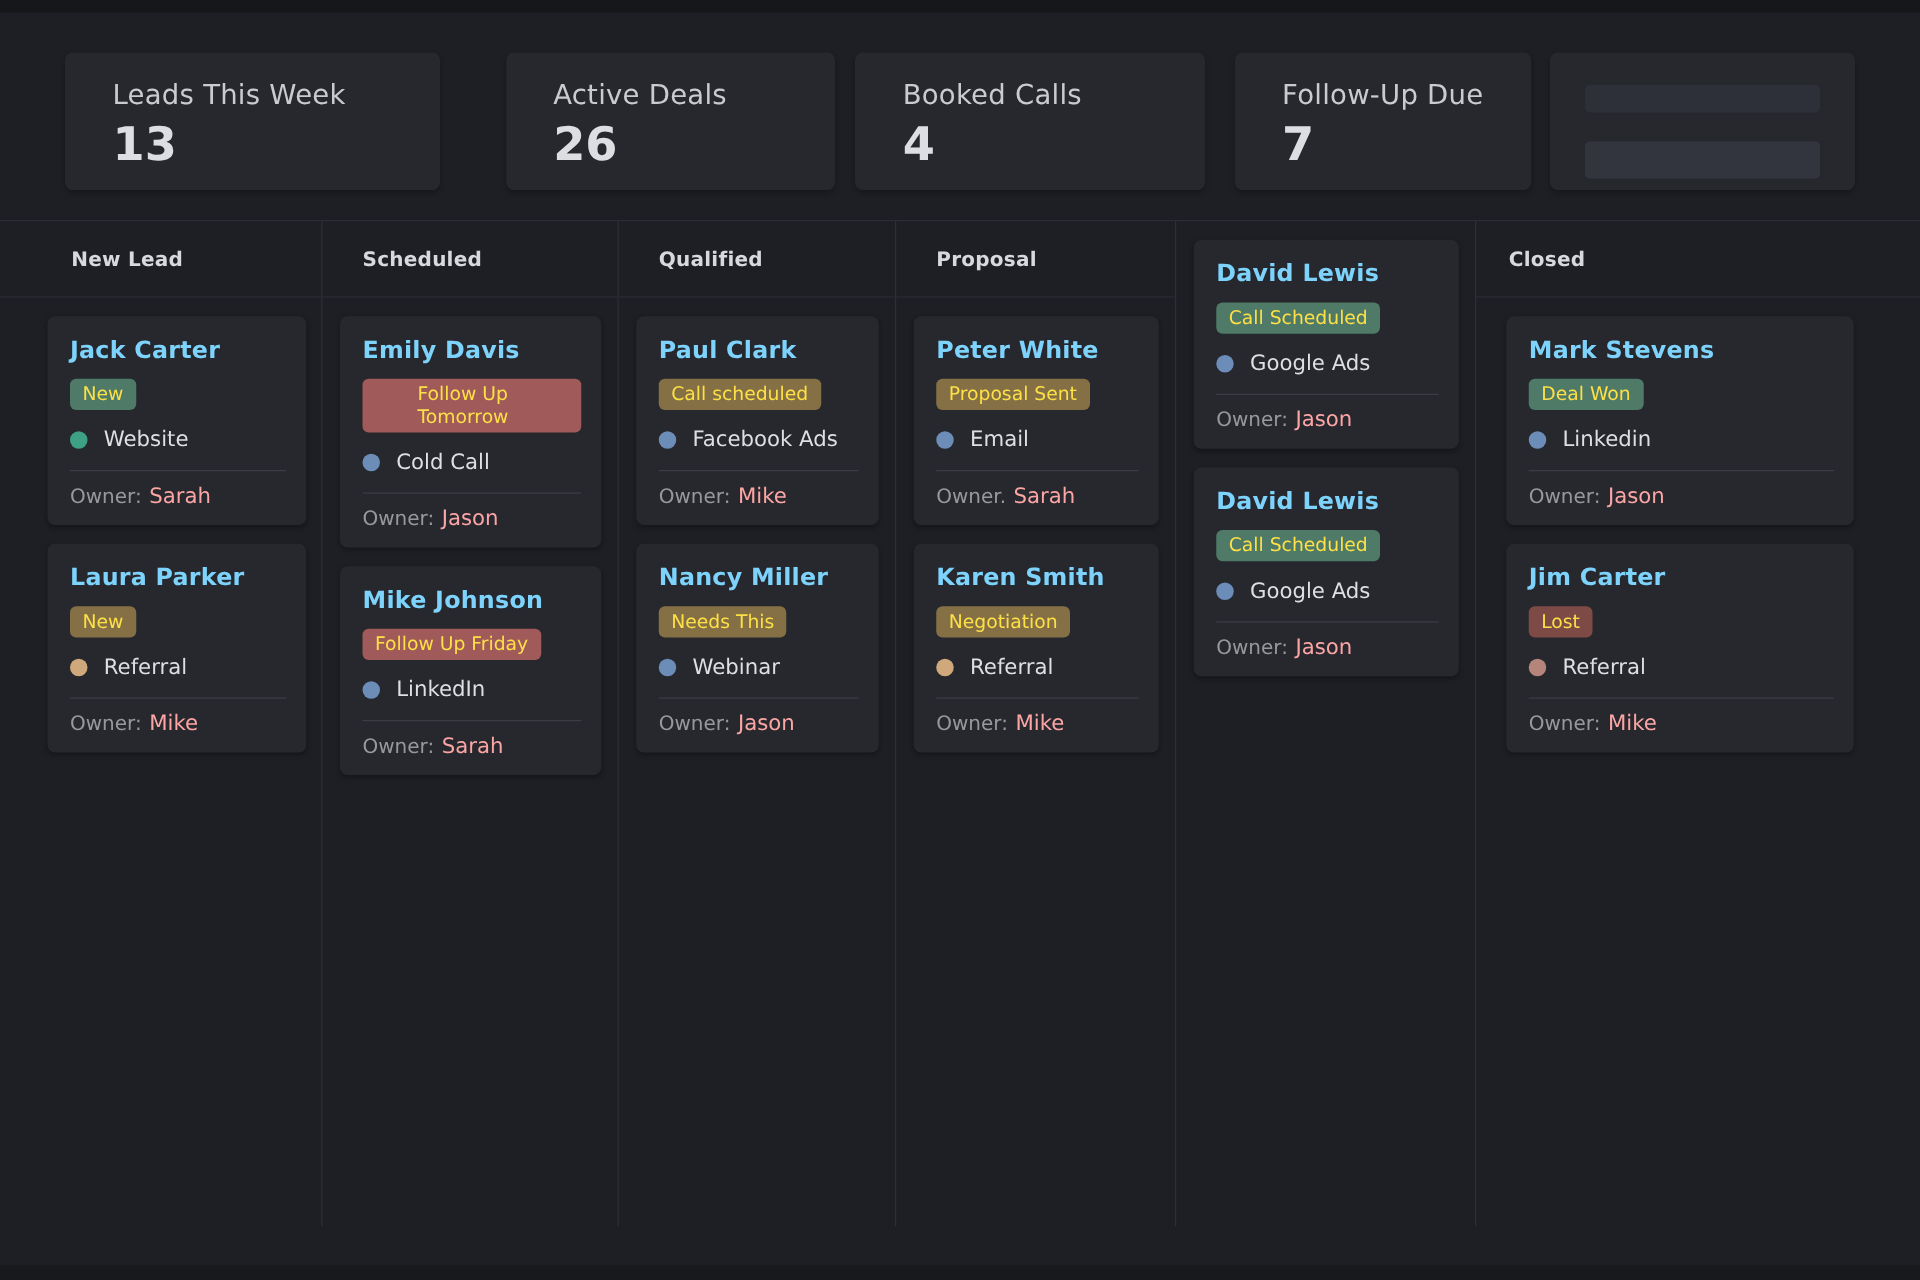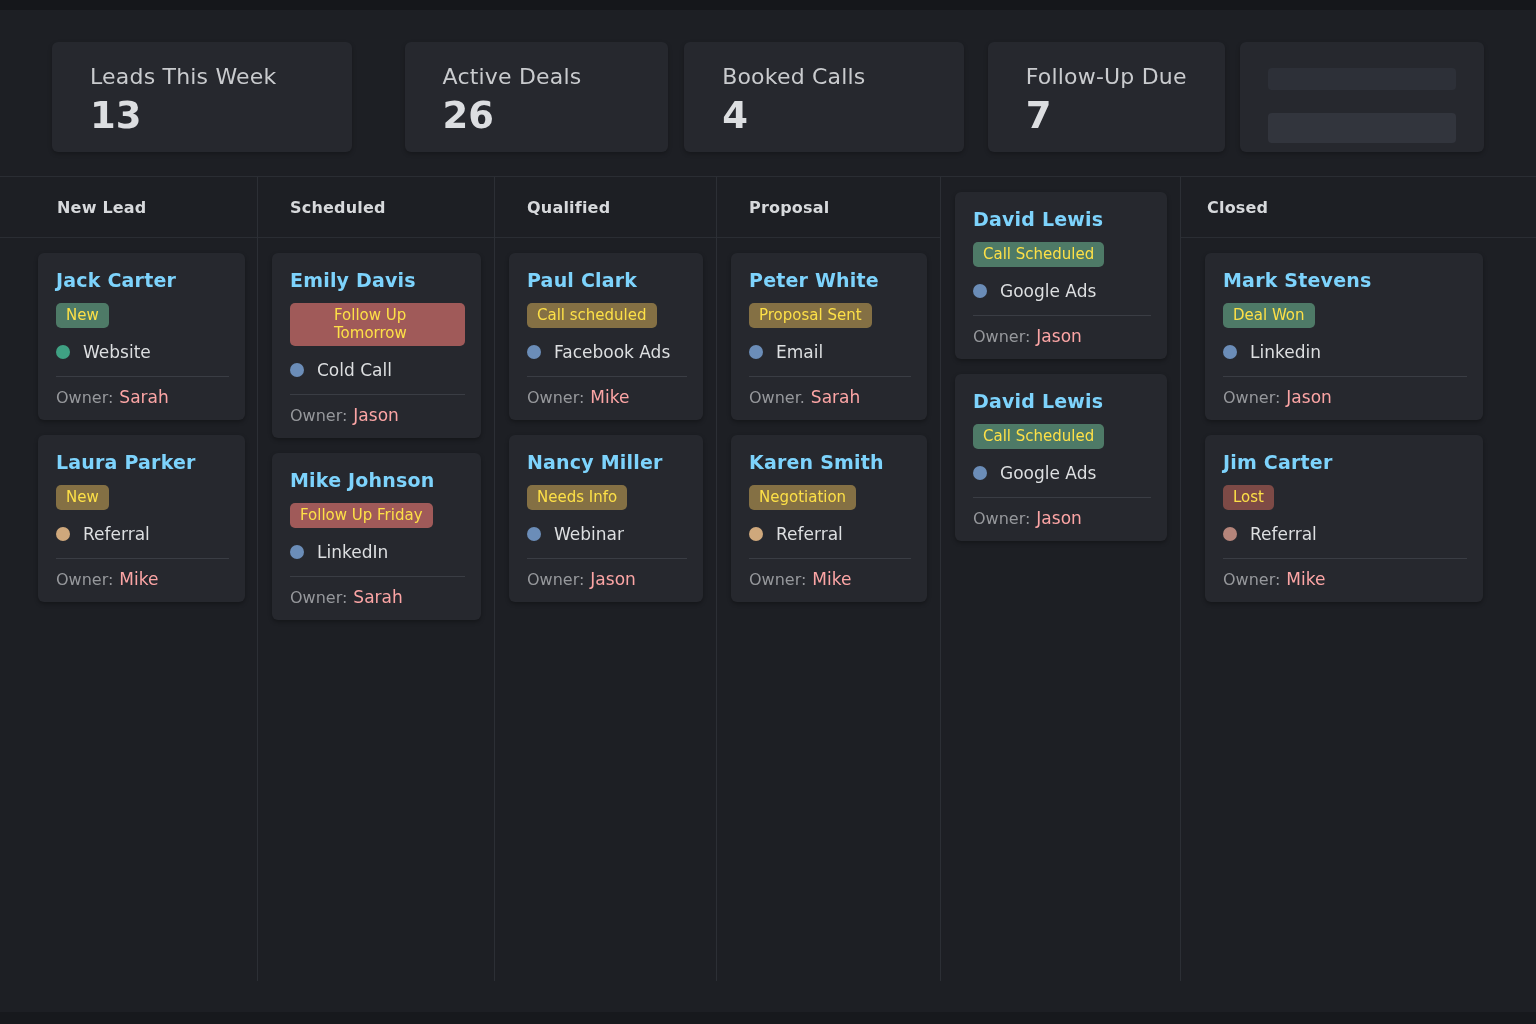--- a/index.html
+++ b/index.html
@@ -196,21 +196,21 @@
       <span class="source-label">Facebook Ads</span>
     </div>
     <hr class="card-divider">
     <div class="owner-row">
       <span>Owner:</span><span class="owner-name">Mike</span>
     </div>
   </div>
 
   <div class="card">
     <div class="card-name">Nancy Miller</div>
-    <span class="badge" style="background: rgb(132, 112, 68);">Needs Info</span>
+    <span class="badge" style="background: rgb(132, 112, 68);">Needs This</span>
     <div class="source-row">
       <span class="dot" style="background: rgb(107, 141, 184);"></span>
       <span class="source-label">Webinar</span>
     </div>
     <hr class="card-divider">
     <div class="owner-row">
       <span>Owner:</span><span class="owner-name">Jason</span>
     </div>
   </div>
 </div>

